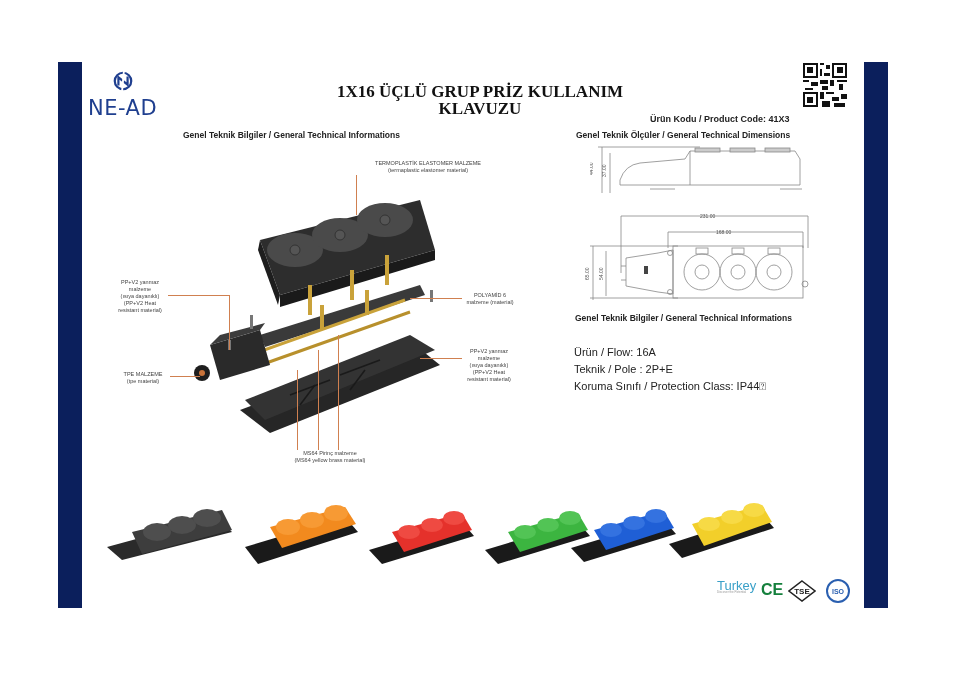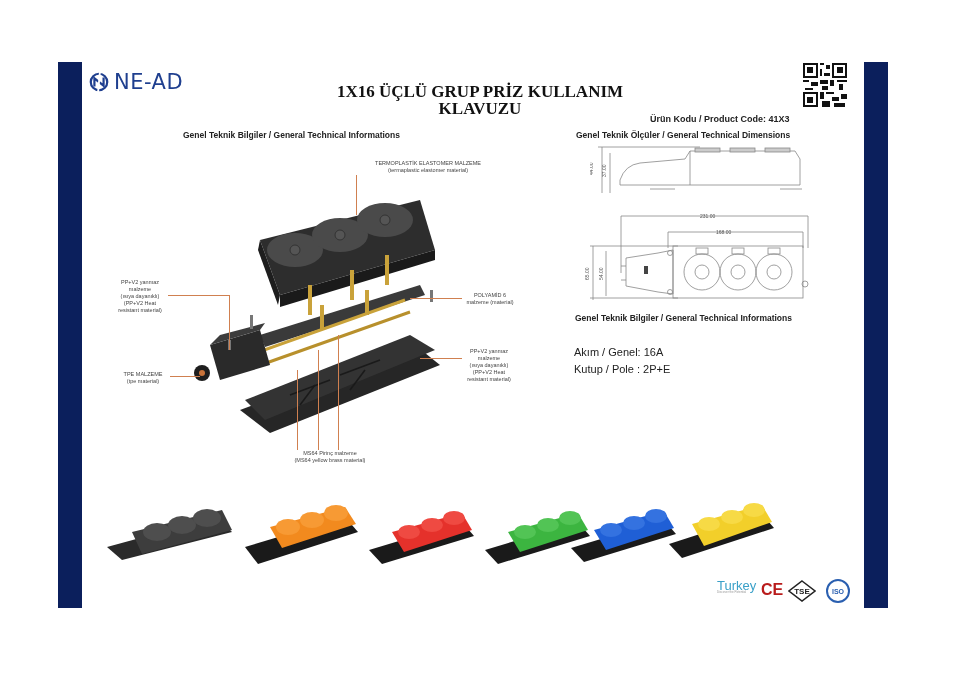--- a/index.html
+++ b/index.html
@@ -1,19 +1,19 @@
 <!DOCTYPE html>
 <html><head>
 <meta charset="utf-8">
 <style>
   html,body{margin:0;padding:0;background:#fff;}
   body{width:960px;height:678px;position:relative;overflow:hidden;font-family:"Liberation Sans",sans-serif;color:#222;}
   .abs{position:absolute;}
   .bar{position:absolute;background:#0b1f5c;}
-  .logo{left:88px;top:70px;display:flex;align-items:center;gap:4px;}
+  .logo{left:88px;top:70px;display:flex;align-items:center;gap:4px;flex-direction:column;}
   .logo-mark{width:22px;height:22px;}
   .logo-text{font-family:"DejaVu Sans",sans-serif;font-size:21px;color:#1f3f8f;letter-spacing:0.5px;font-weight:normal;}
   .title{left:330px;top:83px;width:300px;text-align:center;font-weight:bold;font-size:17px;line-height:17px;color:#111;font-family:Liberation Serif, serif;}
   .qr{left:803px;top:63px;width:44px;height:44px;}
   .pcode{left:650px;top:114px;width:230px;text-align:left;font-weight:bold;font-size:9px;color:#222;}
   .sec{font-weight:bold;font-size:8.5px;color:#222;}
   .callout{font-size:5.5px;line-height:7px;color:#444;text-align:center;}
   .cline{position:absolute;background:#d08050;}
   .specs{left:574px;top:344px;font-size:11px;line-height:17px;color:#222;}
   .specs div{white-space:nowrap;}
@@ -215,22 +215,23 @@
   <rect x="66" y="58" width="4" height="8" fill="#444"></rect>
   <text x="122" y="10" font-size="5" fill="#555">231.00</text>
   <text x="138" y="26" font-size="5" fill="#555">168.00</text>
   <text x="11" y="72" font-size="5" fill="#555" transform="rotate(-90 11 72)">65.00</text>
   <text x="25" y="72" font-size="5" fill="#555" transform="rotate(-90 25 72)">54.00</text>
 </svg>
 
 <div class="abs sec" style="left:575px;top:313px;">Genel Teknik Bilgiler / General Technical Informations</div>
 
 <div class="abs specs">
-  <div>Akım / Genel: 16A</div>
-  <div>Kutup / Pole : 2P+E</div>
+  <div>Ürün / Flow: 16A</div>
+  <div>Teknik / Pole : 2P+E</div>
+  <div>Koruma Sınıfı / Protection Class: IP44⍰</div>
 </div>
 
 <svg class="abs" style="left:102px;top:502px;" width="136" height="60" viewBox="0 0 136 60">
   <polygon points="5,45 115,15 130,30 20,58" fill="#2a2a2a"></polygon>
   <polygon points="30,30 120,8 130,28 40,52" fill="#3d3d3d"></polygon>
   <ellipse cx="55" cy="30" rx="14" ry="9" fill="#4e4e4e"></ellipse>
     <ellipse cx="80" cy="23" rx="14" ry="9" fill="#4e4e4e"></ellipse>
     <ellipse cx="105" cy="16" rx="14" ry="9" fill="#4e4e4e"></ellipse>
 </svg>
 <svg class="abs" style="left:240px;top:502px;" width="120" height="64" viewBox="0 0 120 64">
@@ -266,21 +267,21 @@
   <polygon points="28,24 98,5 108,22 40,46" fill="#f2cf2a"></polygon>
   <ellipse cx="45" cy="24" rx="11" ry="7" fill="#f7da45"></ellipse>
     <ellipse cx="68" cy="17" rx="11" ry="7" fill="#f7da45"></ellipse>
     <ellipse cx="90" cy="10" rx="11" ry="7" fill="#f7da45"></ellipse>
 </svg>
 
 <div class="abs" style="left:717px;top:583px;line-height:6px;">
   <div style="font-size:13px;color:#3aa0c8;font-weight:normal;">Turkey</div>
   <div style="font-size:3px;color:#999;">Discover the Potential</div>
 </div>
-<div class="abs" style="left:761px;top:581px;font-size:16px;font-weight:bold;color:#b91c1c;">CE</div>
+<div class="abs" style="left:761px;top:581px;font-size:16px;font-weight:bold;color:#15803d;">CE</div>
 <svg class="abs" style="left:788px;top:580px;" width="28" height="22" viewBox="0 0 28 22">
   <polygon points="14,1 27,11 14,21 1,11" fill="#fff" stroke="#222" stroke-width="1.5"></polygon>
   <text x="14" y="14" text-anchor="middle" font-size="8" font-weight="bold" fill="#222">TSE</text>
 </svg>
 <svg class="abs" style="left:825px;top:578px;" width="26" height="26" viewBox="0 0 26 26">
   <circle cx="13" cy="13" r="11" fill="#fff" stroke="#2a5fb0" stroke-width="2"></circle>
   <text x="13" y="16" text-anchor="middle" font-size="7" font-weight="bold" fill="#2a5fb0">ISO</text>
 </svg>
 
 </body></html>

